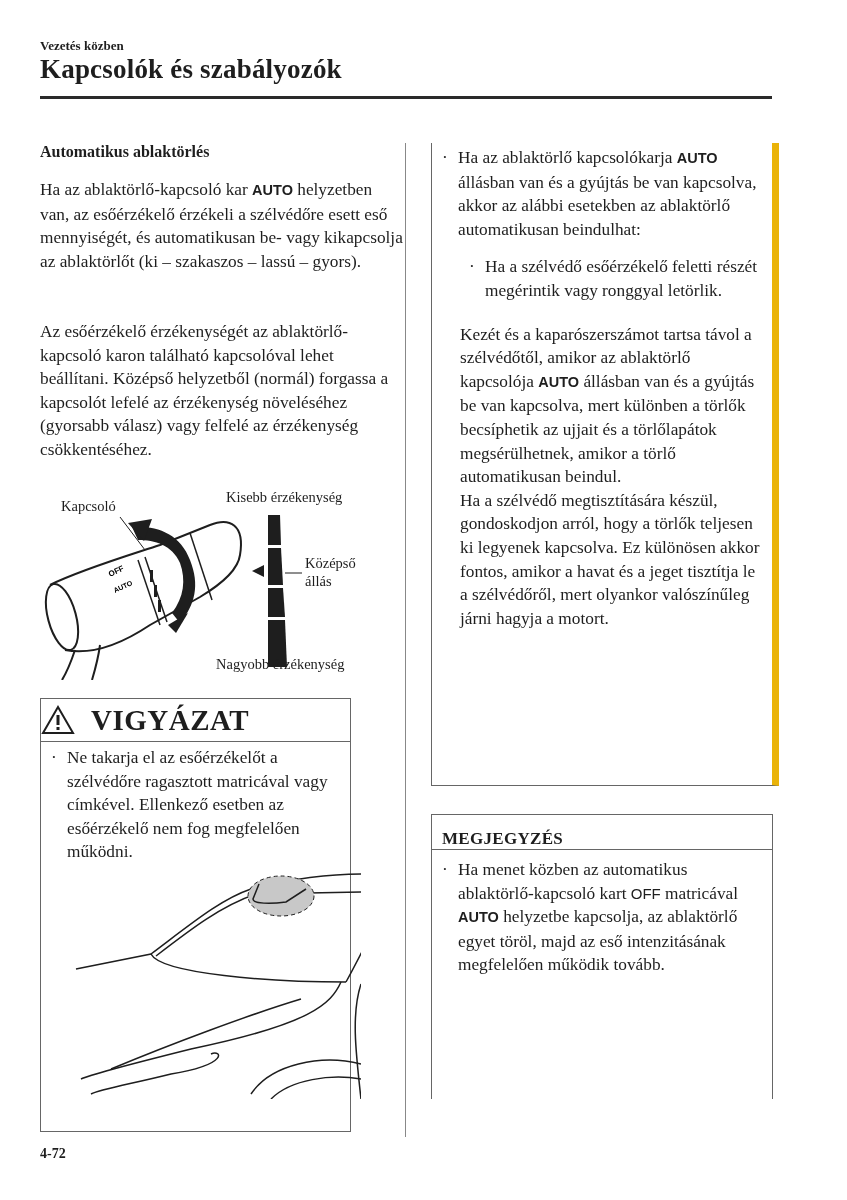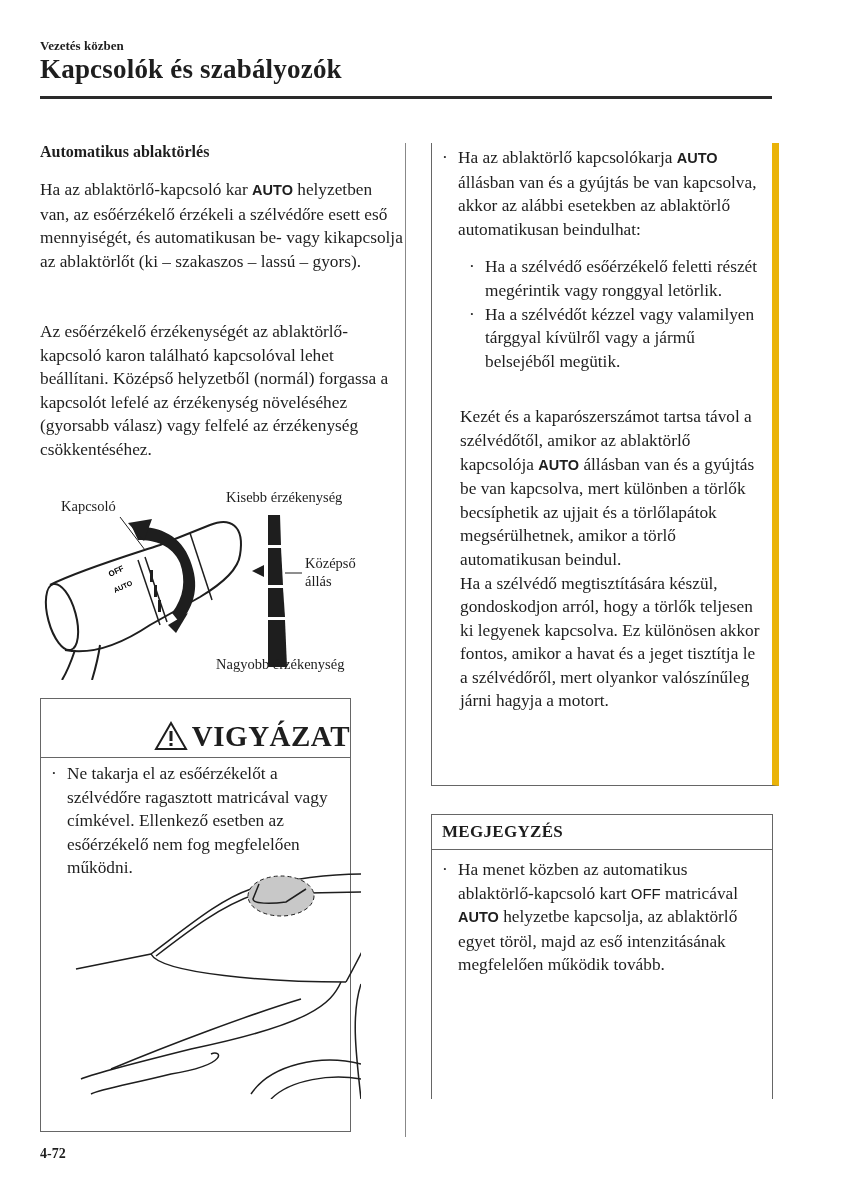--- a/index.html
+++ b/index.html
@@ -22,35 +22,35 @@
   .h-auto { left: 40px; top: 143px; font-size: 16px; font-weight: bold; }
   .lp1 { left: 40px; top: 178px; width: 365px; }
   .lp2 { left: 40px; top: 320px; width: 365px; }
 
   
   .fig { left: 40px; top: 485px; width: 340px; height: 195px; }
   .fig-label { font-size: 14.5px; }
 
   
   .caution { left: 40px; top: 698px; width: 309px; height: 432px; border: 1px solid #666; }
-  .caution-head { height: 42px; border-bottom: 1px solid #666; display: flex; align-items: center; justify-content: flex-end; gap: 4px; margin-top: 16px; }
+  .caution-head { height: 42px; border-bottom: 1px solid #666; display: flex; align-items: center; justify-content: flex-start; gap: 16px; }
   .caution-title { font-size: 29px; font-weight: bold; letter-spacing: 0.5px; }
   .caution-body { padding: 4px 10px 0 18px; }
 
   .bullet { position: relative; padding-left: 18px; }
   .bullet::before { content: "·"; position: absolute; left: 2px; top: 0; }
 
   
   .rbox { left: 431px; top: 143px; width: 340px; height: 642px; border-left: 1px solid #666; border-right: 7px solid #eab308; border-bottom: 1px solid #666; }
   .rbox-inner { padding: 3px 8px 0 18px; }
   .sub { margin-left: 17px; margin-top: 14px; }
-  .para-block { margin-top: 32px; padding-left: 10px; }
+  .para-block { margin-top: 20px; padding-left: 10px; }
 
   .note { left: 431px; top: 814px; width: 340px; height: 284px; border-left: 1px solid #666; border-right: 1px solid #666; border-top: 1px solid #666; }
-  .note-head { height: 34px; border-bottom: 1px solid #666; display: flex; align-items: center; padding-left: 10px; }
+  .note-head { height: 34px; border-bottom: 1px solid #666; display: flex; align-items: flex-end; padding-left: 10px; }
   .note-title { font-size: 17px; font-weight: bold; letter-spacing: 0.3px; }
   .note-body { padding: 8px 8px 0 18px; }
 
   .page-number { left: 40px; top: 1146px; font-size: 14px; font-weight: bold; }
 </style>
 </head>
 <body>
 
 <div class="abs section-label">Vezetés közben</div>
 <div class="abs page-title">Kapcsolók és szabályozók</div>
@@ -140,21 +140,20 @@
   </svg>
 </div>
 
 <div class="abs rbox">
   <div class="rbox-inner p">
     <div class="bullet" style="margin-left:-10px;">
       <span>Ha az ablaktörlő kapcsolókarja </span><span class="auto">AUTO</span><span> állásban van és a gyújtás be van kapcsolva, akkor az alábbi esetekben az ablaktörlő automatikusan beindulhat:</span>
     </div>
     <div class="sub">
       <div class="bullet">Ha a szélvédő esőérzékelő feletti részét megérintik vagy ronggyal letörlik.</div>
-      <div class="bullet">Ha a szélvédőt kézzel vagy valamilyen tárggyal kívülről vagy a jármű belsejéből megütik.</div>
     </div>
     <div class="para-block">
       <span>Kezét és a kaparószerszámot tartsa távol a szélvédőtől, amikor az ablaktörlő kapcsolója </span><span class="auto">AUTO</span><span> állásban van és a gyújtás be van kapcsolva, mert különben a törlők becsíphetik az ujjait és a törlőlapátok megsérülhetnek, amikor a törlő automatikusan beindul.</span>
       <div>Ha a szélvédő megtisztítására készül, gondoskodjon arról, hogy a törlők teljesen ki legyenek kapcsolva. Ez különösen akkor fontos, amikor a havat és a jeget tisztítja le a szélvédőről, mert olyankor valószínűleg járni hagyja a motort.</div>
     </div>
   </div>
 </div>
 
 <div class="abs note">
   <div class="note-head">

